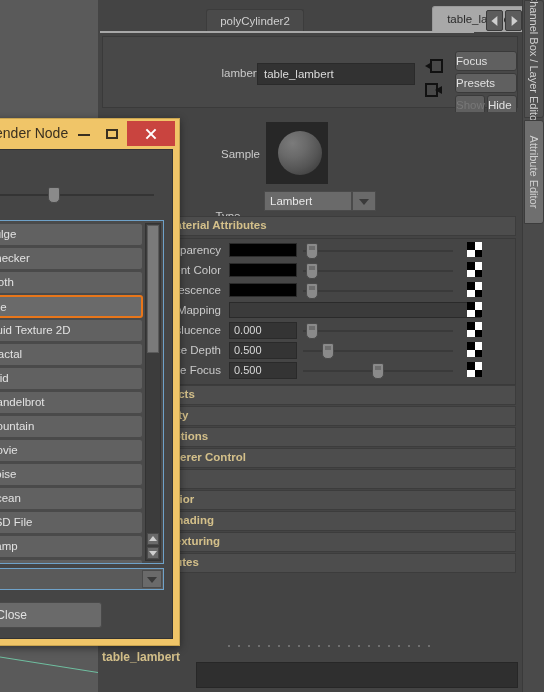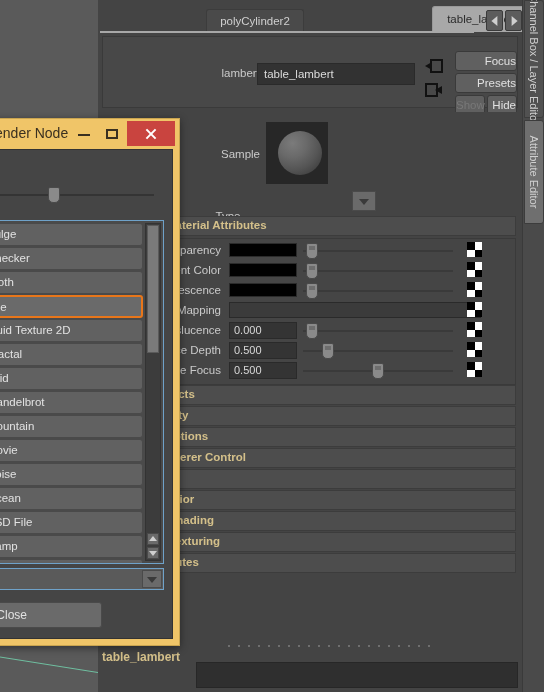--- a/index.html
+++ b/index.html
@@ -39,21 +39,21 @@
   #nodefield{position:absolute;left:154px;top:26px;width:158px;height:22px;background:#323232;
              border:1px solid #2a2a2a;box-sizing:border-box;color:#dcdcdc;font-size:11.5px;
              line-height:20px;padding-left:6px;}
   .iobtn{position:absolute;width:18px;height:15px;}
   .iobtn svg{display:block;}
   #btn-focus{position:absolute;left:352px;top:14px;width:62px;height:20px;}
   #btn-presets{position:absolute;left:352px;top:36px;width:62px;height:20px;}
   #btn-show{position:absolute;left:352px;top:58px;width:30px;height:20px;}
   #btn-hide{position:absolute;left:384px;top:58px;width:30px;height:20px;}
   .mbtn{background:#606060;border:1px solid #3a3a3a;border-radius:3px;box-sizing:border-box;
-        color:#e0e0e0;font-size:11.5px;text-align:right;line-height:18px;}
+        color:#e0e0e0;font-size:11.5px;text-align:left;line-height:18px;}
   .mbtn.disabled{color:#787878;}
 
   
   #aebody{position:absolute;left:4px;top:112px;right:4px;bottom:56px;background:#444;}
   #sample-row{position:relative;height:78px;}
   #sample-label{position:absolute;left:102px;top:36px;width:56px;text-align:right;font-size:11.5px;color:#cacaca;}
   #sample-box{position:absolute;left:164px;top:10px;width:62px;height:62px;background:#272727;}
   #sample-sphere{position:absolute;left:12px;top:9px;width:44px;height:44px;border-radius:50%;
      background:radial-gradient(circle at 33% 28%, #7b7b7b 0%, #6a6a6a 32%, #545454 62%, #3c3c3c 88%, #343434 100%);}
 
@@ -197,20 +197,21 @@
 
       <div id="sample-row">
         <div id="sample-label">Sample</div>
         <div id="sample-box">
           <div id="sample-sphere"></div>
         </div>
       </div>
 
       <div id="type-row">
         <div id="type-label">Type</div>
+        <div id="type-select">Lambert</div>
         <div id="type-arrow">
             <i></i>
           </div>
       </div>
 
       <div class="frame">
         <div class="frame-title">Common Material Attributes</div>
       </div>
 
       <div id="attrs">

